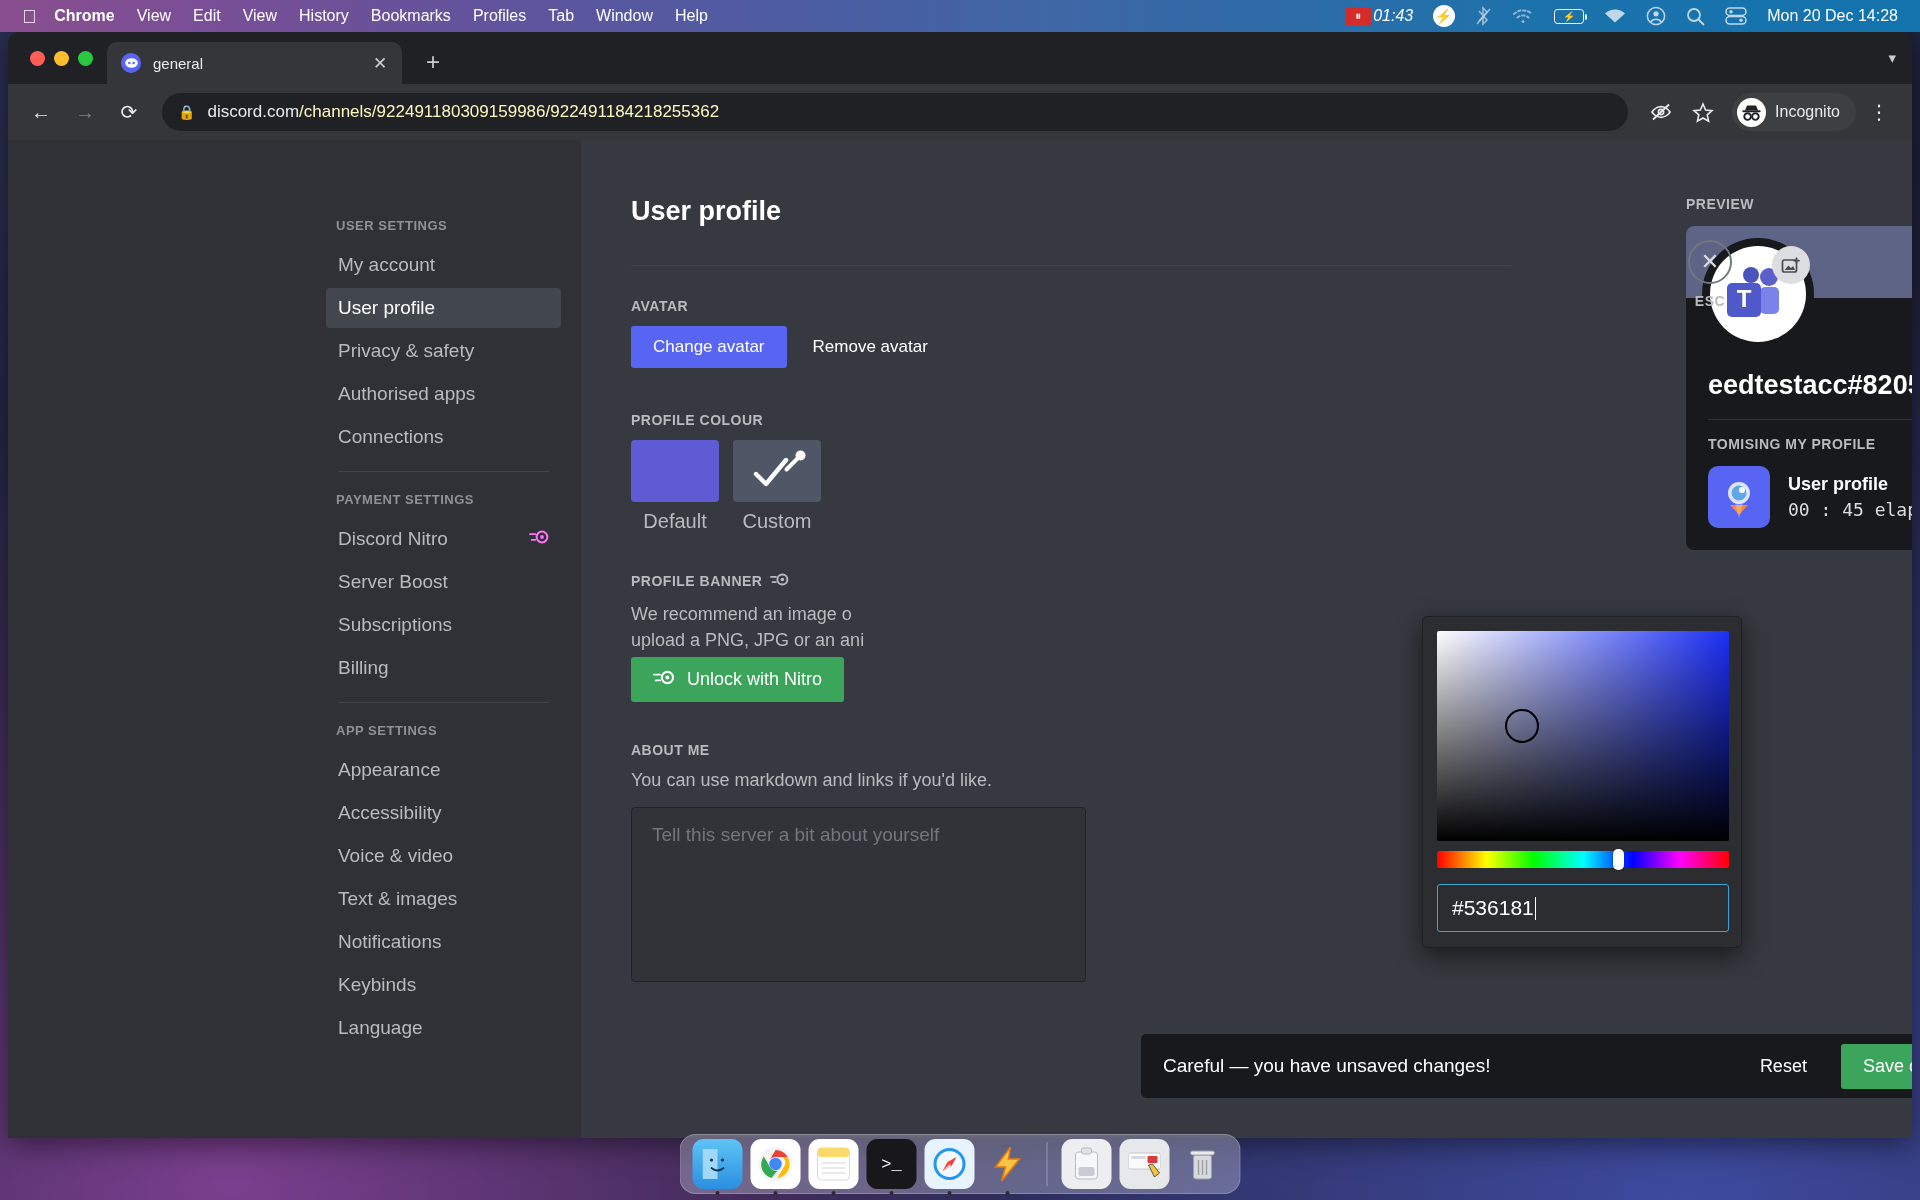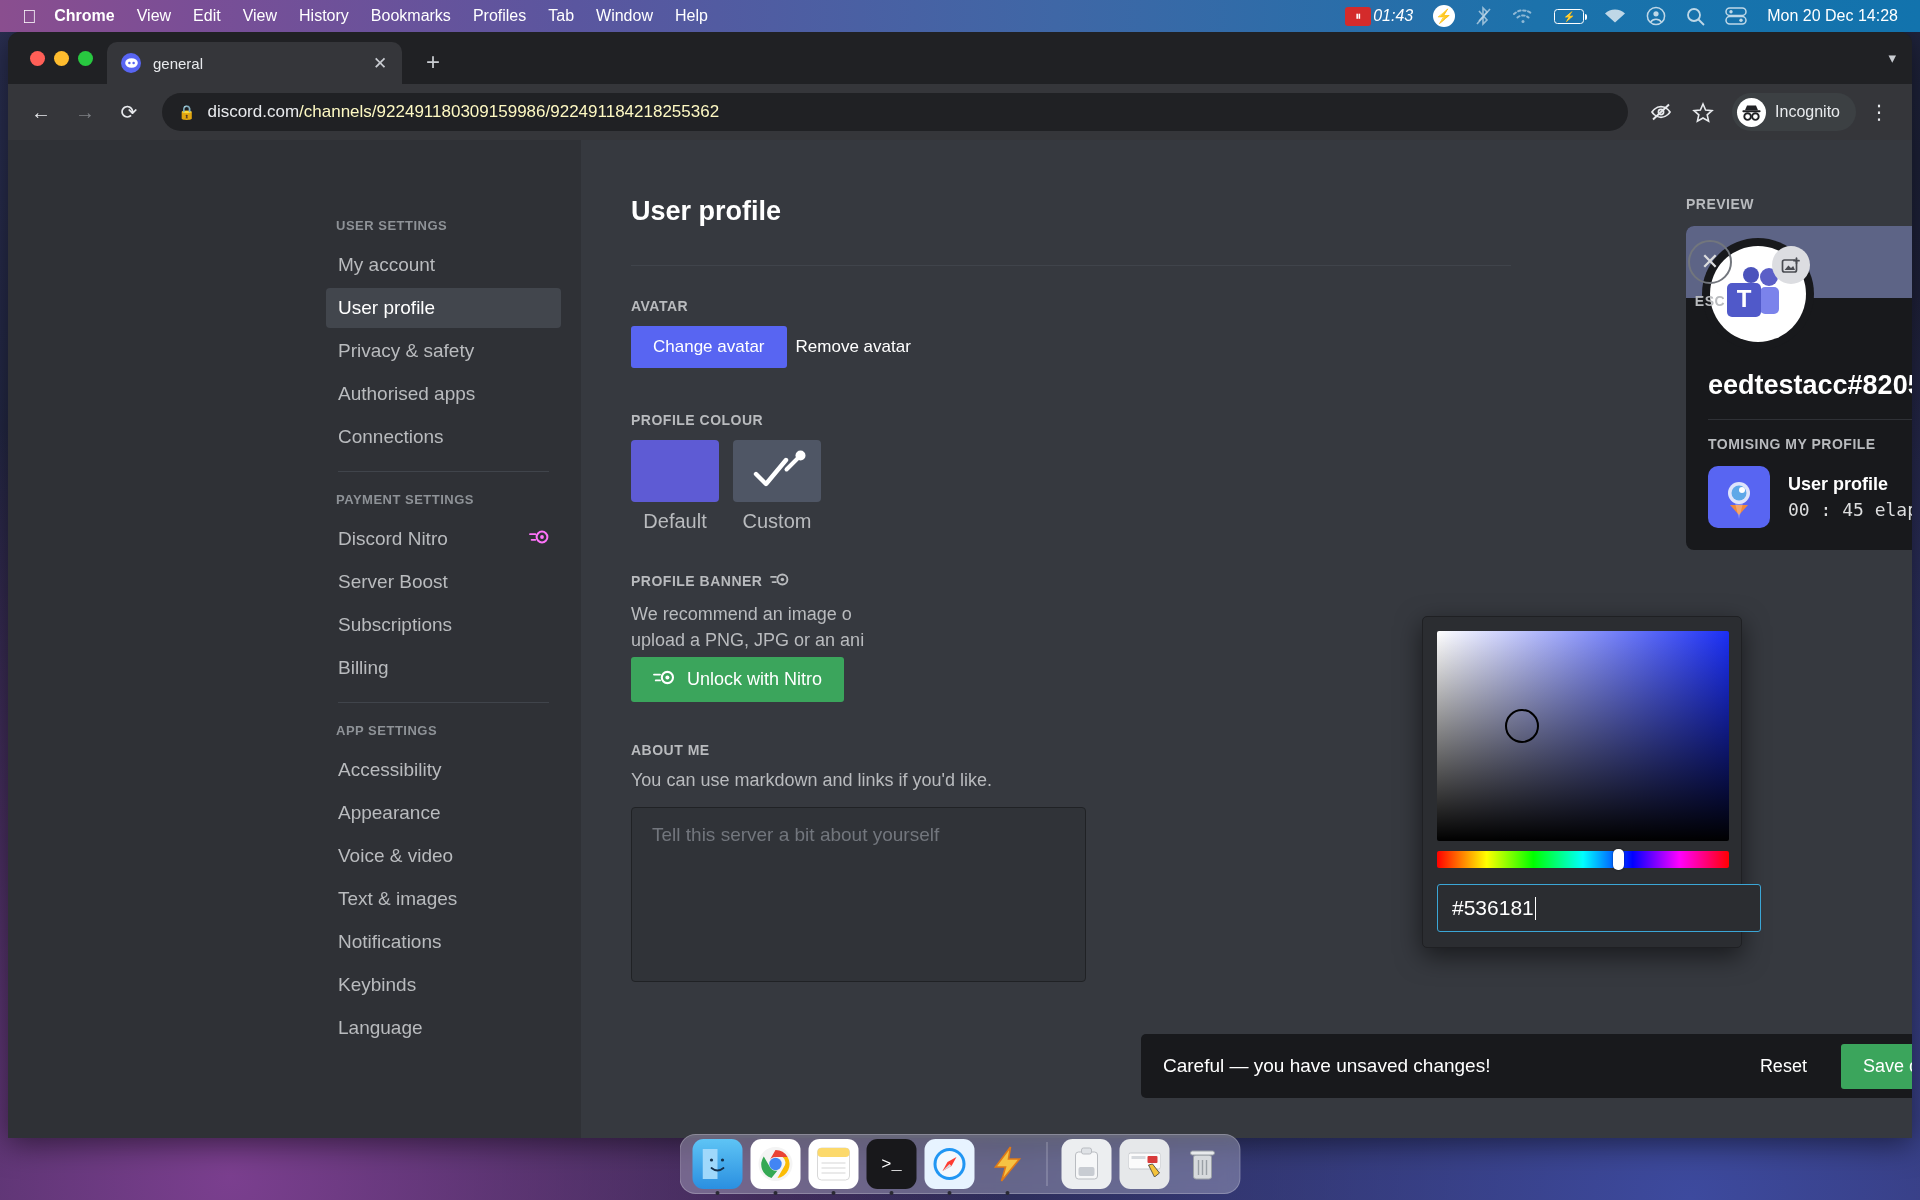--- a/index.html
+++ b/index.html
@@ -113,21 +113,21 @@
   }
   .side-item.active { background: #42464d; color: #fff; }
   .nitro-badge { color: #ff73fa; font-size: 17px; }
   .side-sep { height: 1px; background: #40444b; margin: 14px 12px; }
 
   #content { flex: 1; position: relative; padding: 56px 0 0 50px; min-width: 0; }
   #content-inner { max-width: 900px; }
   .page-title { color: #fff; font-size: 27px; font-weight: bold; margin-bottom: 38px; }
   .rule { height: 1px; background: #40444b; width: 880px; margin-bottom: 32px; }
   .sec-label { color: #b9bbbe; font-size: 14px; font-weight: bold; letter-spacing: .5px; margin-bottom: 12px; display:flex; align-items:center; gap:8px; }
-  .avatar-row { display: flex; align-items: center; gap: 3px; margin-bottom: 44px; }
+  .avatar-row { display: flex; align-items: center; gap: 20px; margin-bottom: 44px; }
   .btn-primary {
     background: #5865f2; color: #fff; font-size: 17px; border: none; border-radius: 3px;
     padding: 11px 22px; cursor: pointer;
   }
   .btn-text { color: #fff; font-size: 17px; background: none; border: none; cursor: pointer; padding: 11px 6px; }
   .swatch-row { display: flex; gap: 14px; margin-bottom: 40px; }
   .swatch-col { display: flex; flex-direction: column; align-items: center; gap: 8px; }
   .swatch { width: 88px; height: 62px; border-radius: 4px; }
   .swatch.default { background: #5e5bd4; }
   .swatch.custom { background: #4f5665; position: relative; display:flex; align-items:center; justify-content:center; }
@@ -186,21 +186,21 @@
   .cursor-arrow { position: absolute; left: 96px; top: 100px; width: 0; height: 0; }
   #hue-bar {
     margin-top: 10px; width: 292px; height: 17px; position: relative; border-radius: 2px;
     background: linear-gradient(to right, #ff0000 0%, #ffff00 17%, #00ff00 33%, #00ffff 50%, #0000ff 67%, #ff00ff 83%, #ff0000 100%);
   }
   #hue-handle {
     position: absolute; left: 182px; top: -2px; width: 11px; height: 21px;
     background: #fff; border-radius: 5px; box-shadow: 0 0 2px rgba(0,0,0,.6);
   }
   #hex-field {
-    margin-top: 16px; width: 324px; height: 48px; background: #2b2d31;
+    margin-top: 16px; width: 292px; height: 48px; background: #2b2d31;
     border: 1px solid #3ba6d6; border-radius: 3px; color: #fff; font-size: 21px;
     display: flex; align-items: center; padding: 0 14px;
   }
   .caret { display: inline-block; width: 1.5px; height: 23px; background: #fff; margin-left: 1px; }
 
   
   #unsaved {
     position: absolute; left: 560px; bottom: 40px; width: 880px; height: 64px;
     background: #18191c; border-radius: 5px; display: flex; align-items: center;
     padding: 0 22px; gap: 18px; z-index: 60;
@@ -396,24 +396,24 @@
             <span>Subscriptions</span>
           </div>
         <div class="side-item">
             <span>Billing</span>
           </div>
 
         <div class="side-sep"></div>
 
         <div class="side-head">APP SETTINGS</div>
         <div class="side-item">
+            <span>Appearance</span>
+          </div>
+        <div class="side-item">
             <span>Accessibility</span>
-          </div>
-        <div class="side-item">
-            <span>Appearance</span>
           </div>
         <div class="side-item">
             <span>Voice &amp; video</span>
           </div>
         <div class="side-item">
             <span>Text &amp; images</span>
           </div>
         <div class="side-item">
             <span>Notifications</span>
           </div>

